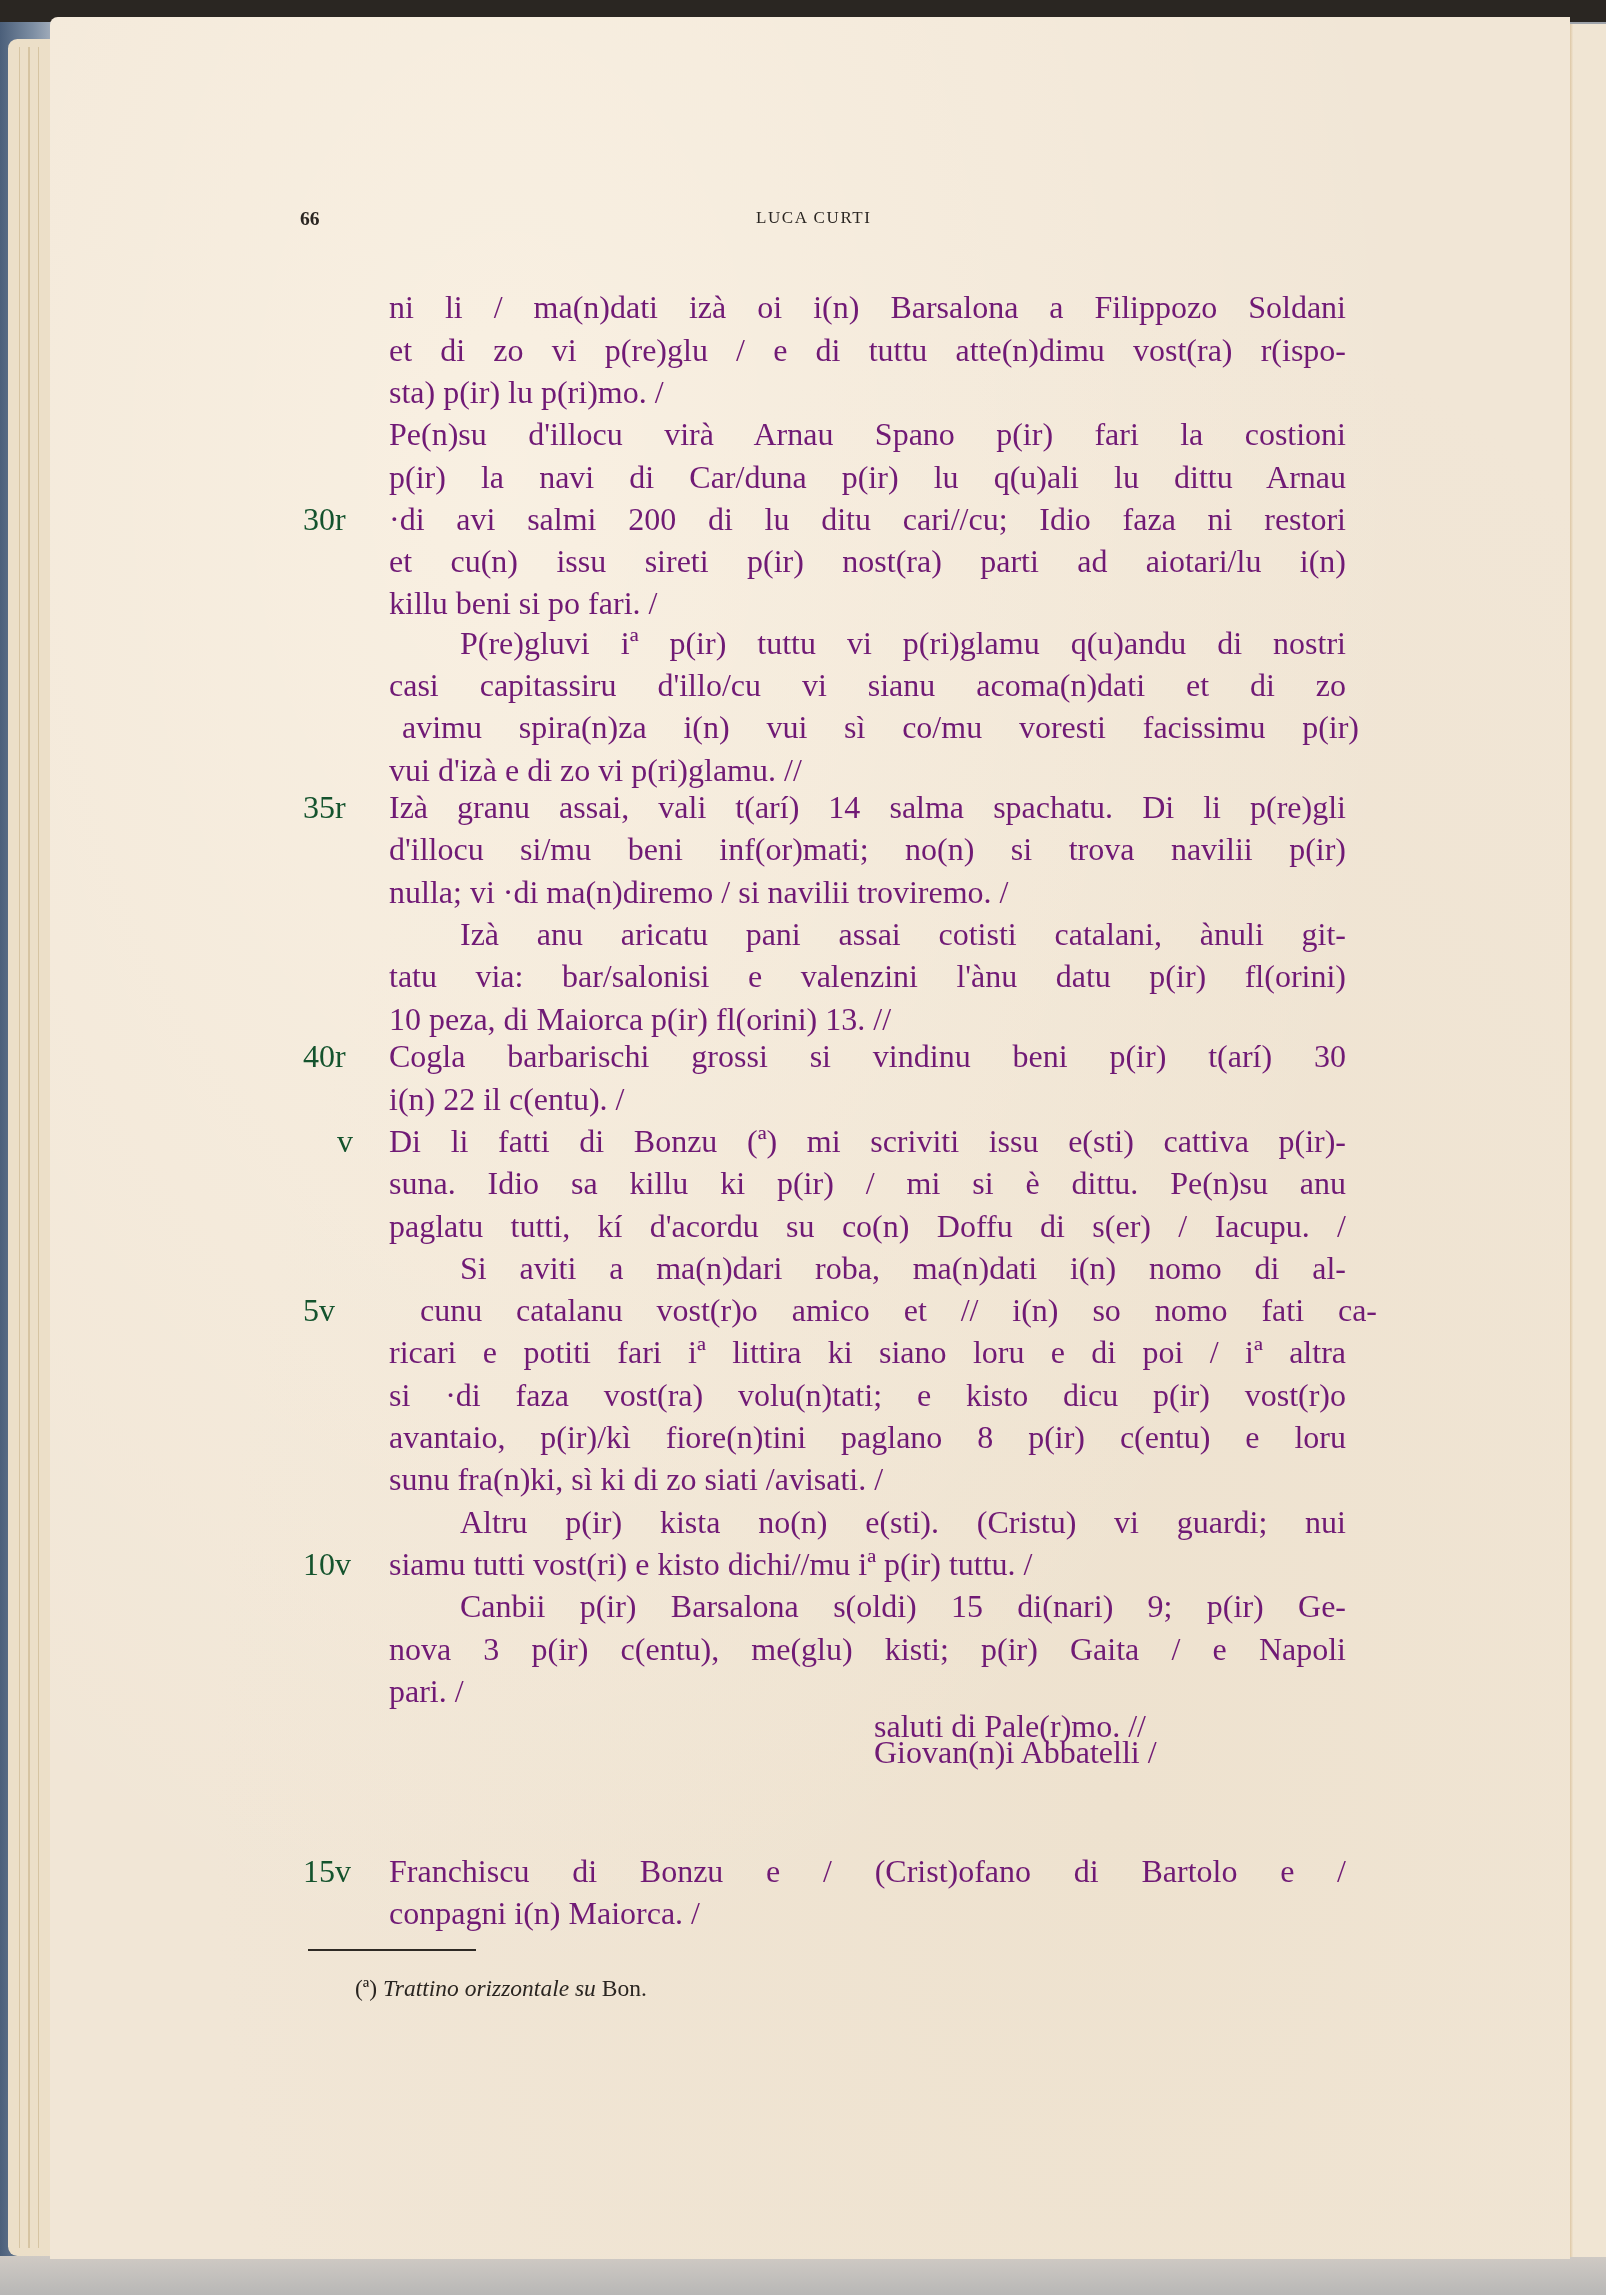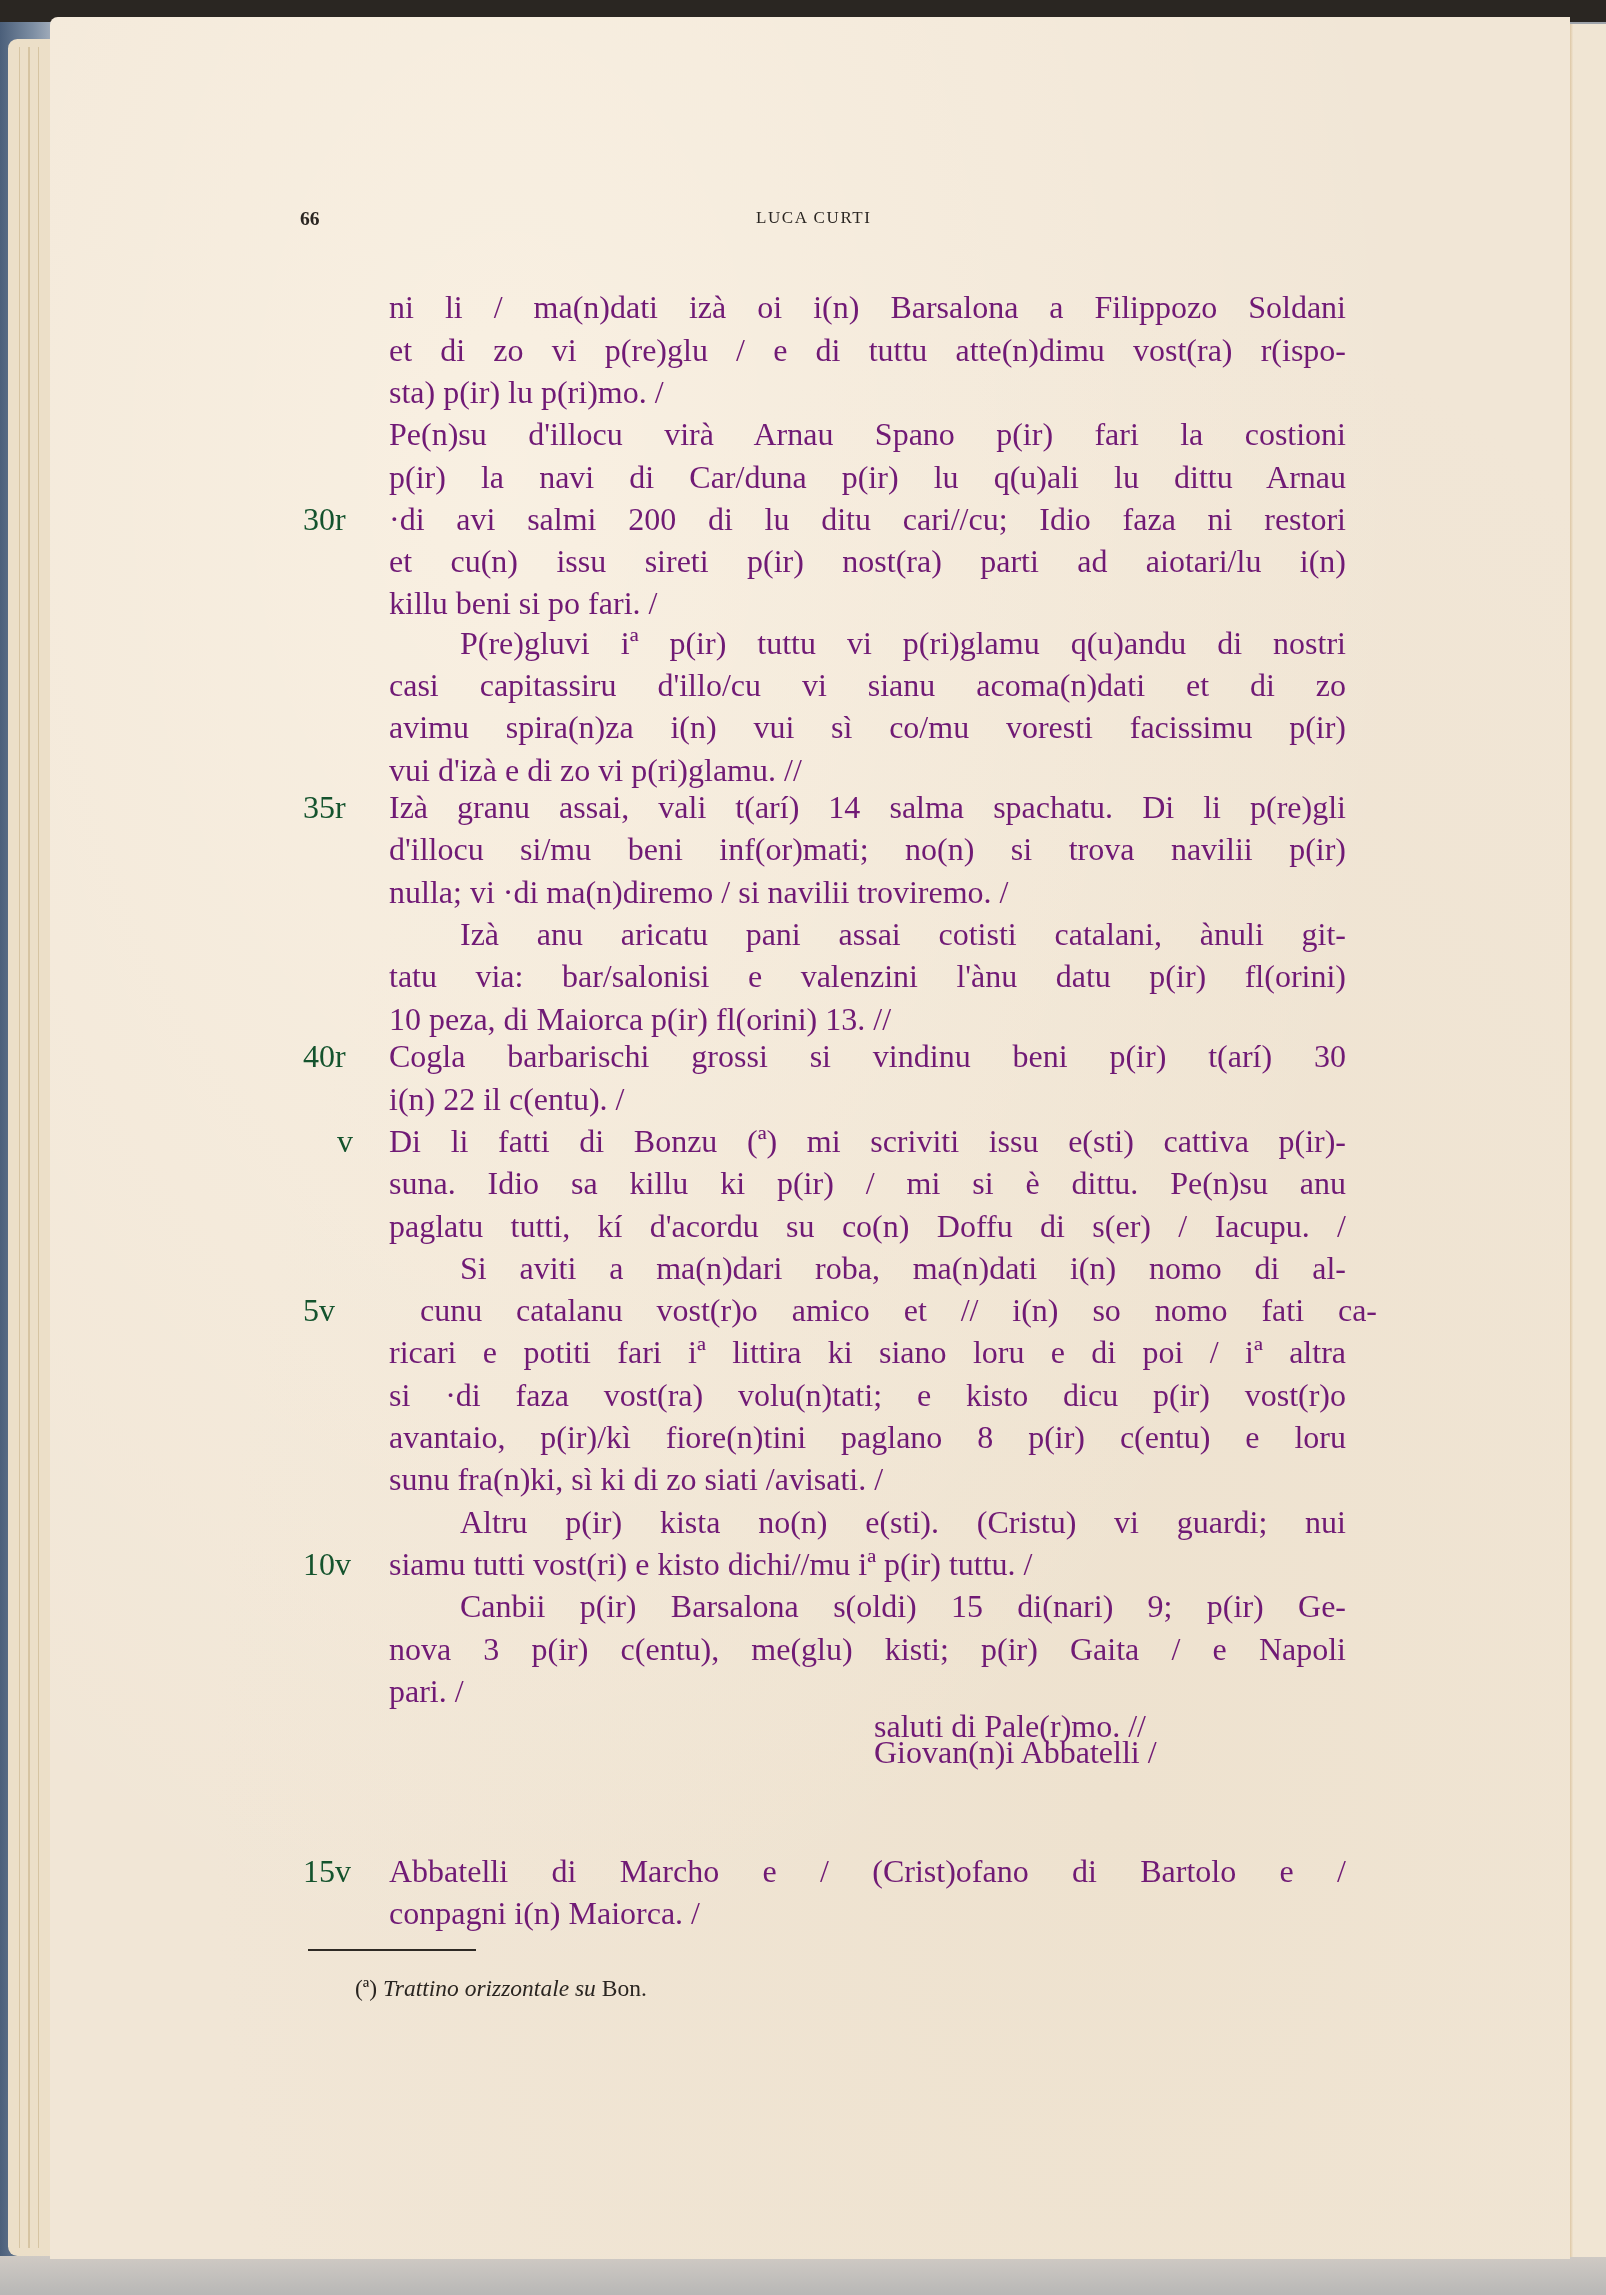--- a/index.html
+++ b/index.html
@@ -66,21 +66,21 @@
     <div class="line just" style="top: 331px;">et di zo vi p(re)glu / e di tuttu atte(n)dimu vost(ra) r(ispo-</div>
     <div class="line" style="top: 373px;">sta) p(ir) lu p(ri)mo. /</div>
     <div class="line just" style="top: 415px;">Pe(n)su d'illocu virà Arnau Spano p(ir) fari la costioni</div>
     <div class="line just" style="top: 458px;">p(ir) la navi di Car/duna p(ir) lu q(u)ali lu dittu Arnau</div>
     <div class="line just" style="top: 500px;">·di avi salmi 200 di lu ditu cari//cu; Idio faza ni restori</div>
     <div class="margin-label" style="top: 500px;">30r</div>
     <div class="line just" style="top: 542px;">et cu(n) issu sireti p(ir) nost(ra) parti ad aiotari/lu i(n)</div>
     <div class="line" style="top: 584px;">killu beni si po fari. /</div>
     <div class="line just indent" style="top: 624px;">P(re)gluvi iª p(ir) tuttu vi p(ri)glamu q(u)andu di nostri</div>
     <div class="line just" style="top: 666px;">casi capitassiru d'illo/cu vi sianu acoma(n)dati et di zo</div>
-    <div class="line just" style="top: 708px;">avimu spira(n)za i(n) vui sì co/mu voresti facissimu p(ir)</div>
+    <div class="line just" style="top: 708px; margin-left: 13px;">avimu spira(n)za i(n) vui sì co/mu voresti facissimu p(ir)</div>
     <div class="line" style="top: 751px;">vui d'izà e di zo vi p(ri)glamu. //</div>
     <div class="line just" style="top: 788px;">Izà granu assai, vali t(arí) 14 salma spachatu. Di li p(re)gli</div>
     <div class="margin-label" style="top: 788px;">35r</div>
     <div class="line just" style="top: 830px;">d'illocu si/mu beni inf(or)mati; no(n) si trova navilii p(ir)</div>
     <div class="line" style="top: 873px;">nulla; vi ·di ma(n)diremo / si navilii troviremo. /</div>
     <div class="line just indent" style="top: 915px;">Izà anu aricatu pani assai cotisti catalani, ànuli git-</div>
     <div class="line just" style="top: 957px;">tatu via: bar/salonisi e valenzini l'ànu datu p(ir) fl(orini)</div>
     <div class="line" style="top: 1000px;">10 peza, di Maiorca p(ir) fl(orini) 13. //</div>
     <div class="line just" style="top: 1037px;">Cogla barbarischi grossi si vindinu beni p(ir) t(arí) 30</div>
     <div class="margin-label" style="top: 1037px;">40r</div>
@@ -97,21 +97,21 @@
     <div class="line just" style="top: 1418px;">avantaio, p(ir)/kì fiore(n)tini paglano 8 p(ir) c(entu) e loru</div>
     <div class="line" style="top: 1460px;">sunu fra(n)ki, sì ki di zo siati /avisati. /</div>
     <div class="line just indent" style="top: 1503px;">Altru p(ir) kista no(n) e(sti). (Cristu) vi guardi; nui</div>
     <div class="line" style="top: 1545px;">siamu tutti vost(ri) e kisto dichi//mu iª p(ir) tuttu. /</div>
     <div class="margin-label" style="top: 1545px;">10v</div>
     <div class="line just indent" style="top: 1587px;">Canbii p(ir) Barsalona s(oldi) 15 di(nari) 9; p(ir) Ge-</div>
     <div class="line just" style="top: 1630px;">nova 3 p(ir) c(entu), me(glu) kisti; p(ir) Gaita / e Napoli</div>
     <div class="line" style="top: 1672px;">pari. /</div>
     <div class="line sign" style="top: 1733px;">Giovan(n)i Abbatelli /</div>
     <div class="line sign" style="top: 1707px;">saluti di Pale(r)mo. //</div>
-    <div class="line just" style="top: 1852px;">Abbatelli di Marcho e / (Crist)ofano di Bartolo e /</div>
+    <div class="line just" style="top: 1852px;">Franchiscu di Bonzu e / (Crist)ofano di Bartolo e /</div>
     <div class="margin-label" style="top: 1852px;">15v</div>
     <div class="line" style="top: 1894px;">conpagni i(n) Maiorca. /</div>
   </div>
 
 <div class="footnote-rule"></div>
 <div class="footnote">
   <span>(ª)</span>
   <span class="it">Trattino orizzontale su</span>
   <span>Bon.</span>
 </div>

